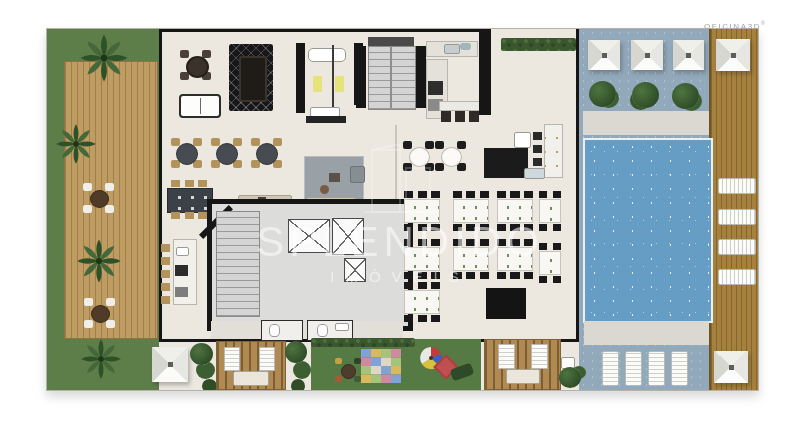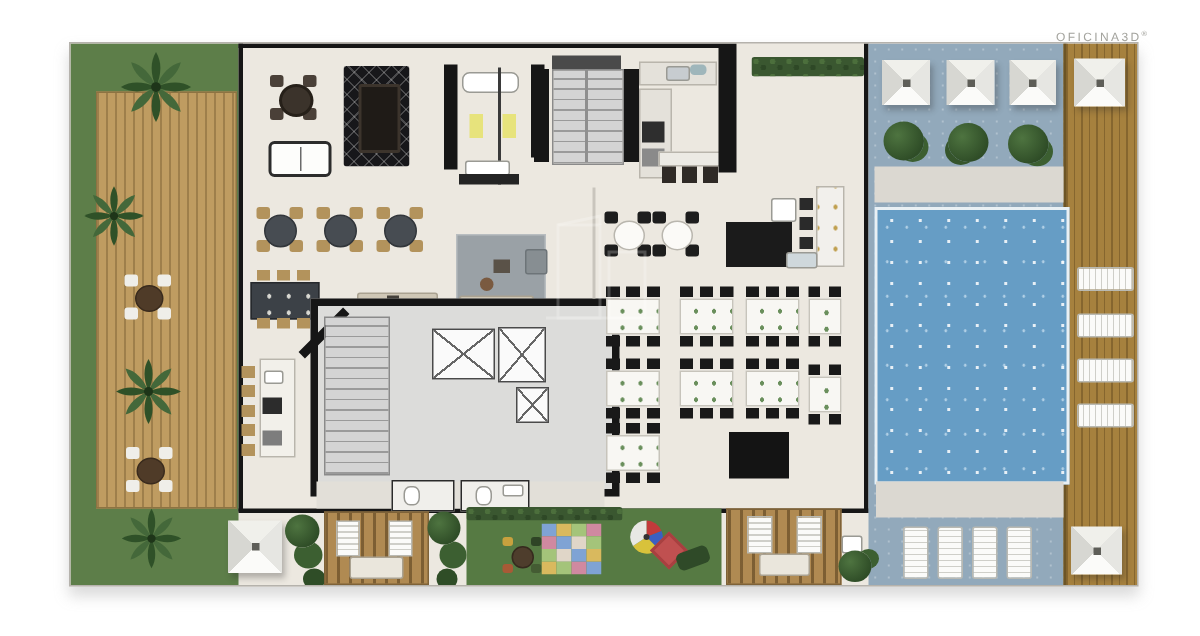--- a/index.html
+++ b/index.html
@@ -372,14 +372,16 @@
   </div>
 
   <svg class="abs wm-logo" width="84" height="78" viewBox="0 0 84 78">
     <g fill="none" stroke="rgba(255,255,255,0.55)" stroke-width="2">
       <rect x="14" y="8" width="28" height="62"></rect>
       <rect x="48" y="26" width="24" height="44"></rect>
       <path d="M14 8 L42 2 L42 8"></path>
       <path d="M6 70 L80 70"></path>
     </g>
   </svg>
+  <div class="wm wm-title">SPLENDIDO</div>
+  <div class="wm wm-sub">IMÓVEIS</div>
   <div class="brand"><span>OFICINA3D</span><sup>®</sup></div>
 </div>
 
 </body></html>

